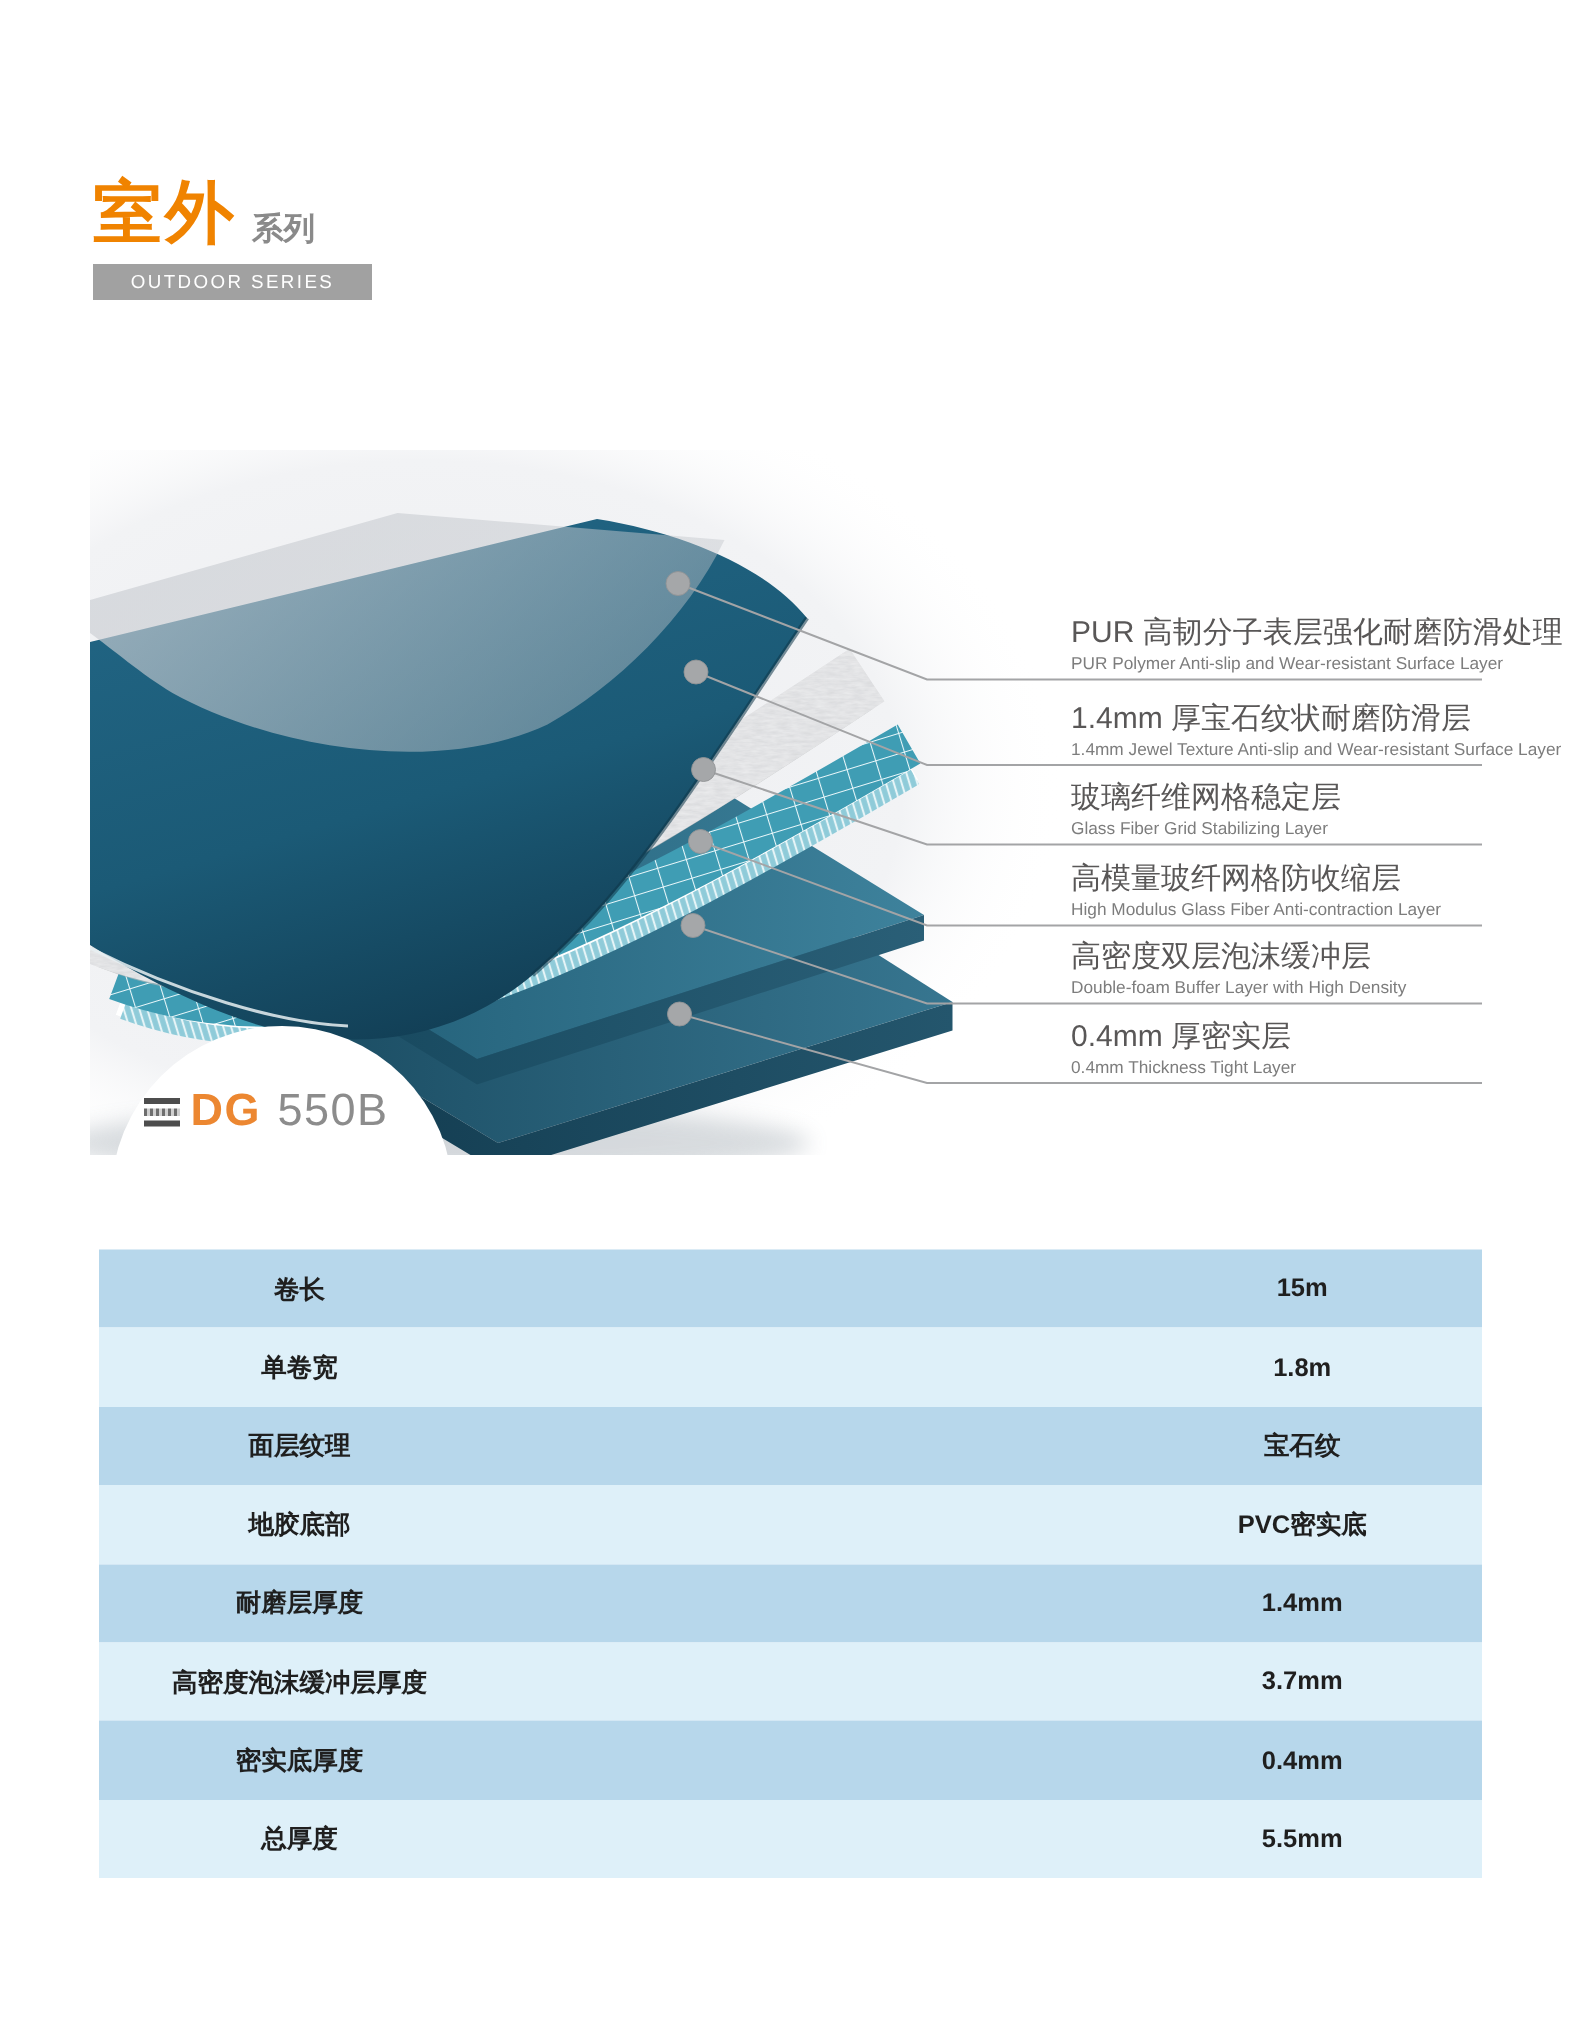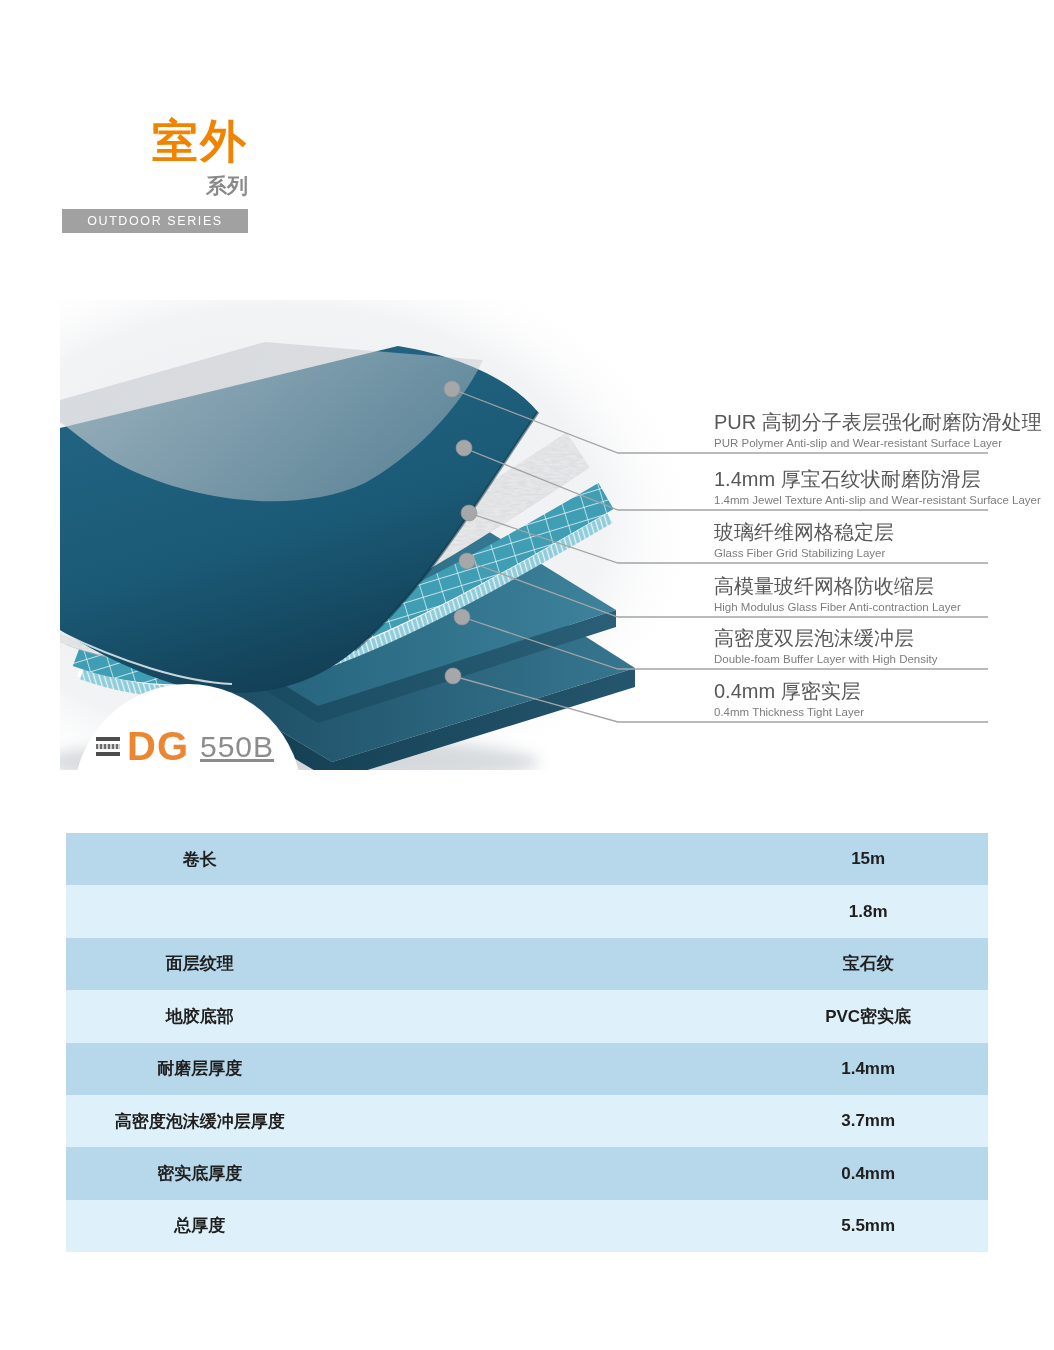--- a/index.html
+++ b/index.html
@@ -8,41 +8,41 @@
     --row-a:#b7d7eb; --row-b:#def0f9; --table-text:#1f1f1f;
     --brand-orange:#ec8731; --brand-gray:#8c8c8c;
   }
   *{margin:0;padding:0;box-sizing:border-box;}
   html,body{background:#fff;}
   body{font-family:"Liberation Sans","DejaVu Sans",sans-serif;}
   .page{position:relative;width:1054px;height:1350px;background:#fff;overflow:hidden;margin:0 auto;}
 
   
   .hdr{position:absolute;left:62px;top:118px;}
-  .hdr-row{display:flex;align-items:flex-end;gap:10px;flex-direction:column;}
+  .hdr-row{display:flex;align-items:flex-end;gap:10px;}
   .hdr-cn{font-size:46px;font-weight:800;color:var(--accent);letter-spacing:2px;line-height:1;}
   .hdr-suffix{font-size:21px;font-weight:600;color:var(--title-gray);line-height:1.1;}
   .hdr-banner{margin-top:12px;width:186px;height:24px;background:var(--banner-bg);
     color:#fff;font-size:12.5px;letter-spacing:1.6px;display:flex;align-items:center;justify-content:center;}
 
   
   .fig-svg{position:absolute;left:60px;top:300px;width:930px;height:470px;}
   .callout{position:absolute;left:668px;width:330px;height:46px;display:flex;flex-direction:column;
     justify-content:flex-end;align-items:flex-start;margin-left:46px;}
   .callout .cn{font-size:20px;color:var(--label-cn);line-height:1.15;white-space:nowrap;}
   .callout .en{font-size:11.5px;color:var(--label-en);margin-top:3px;white-space:nowrap;}
 
   
   .badge{position:absolute;left:74px;top:684px;width:228px;height:228px;border-radius:50%;background:#fff;}
   .badge-logo{position:absolute;left:22px;top:40px;display:flex;align-items:center;gap:7px;}
   .layers-ico{display:flex;flex-direction:column;gap:3px;width:24px;}
   .layers-ico .b1,.layers-ico .b3{height:4px;background:#4d4d4d;}
   .layers-ico .b2{height:5px;background:repeating-linear-gradient(90deg,#6d6d6d 0 2px,#cfcfcf 2px 4px);}
-  .badge-brand{font-size:40px;font-weight:600;color:var(--brand-orange);letter-spacing:1px;}
-  .badge-model{font-size:30px;font-weight:400;color:var(--brand-gray);letter-spacing:1px;margin-left:4px;text-decoration:underline;}
+  .badge-brand{font-size:30px;font-weight:600;color:var(--brand-orange);letter-spacing:1px;}
+  .badge-model{font-size:30px;font-weight:400;color:var(--brand-gray);letter-spacing:1px;margin-left:4px;}
 
   
   .spec{position:absolute;left:66px;top:833px;width:922px;}
   .spec-row{height:52.4px;display:flex;align-items:center;}
   .spec-row.a{background:var(--row-a);}
   .spec-row.b{background:var(--row-b);}
   .spec-label{width:29%;text-align:center;font-size:17px;font-weight:700;color:var(--table-text);}
   .spec-spacer{flex:1;}
   .spec-value{width:26%;text-align:center;font-size:17px;font-weight:700;color:var(--table-text);}
 </style>
@@ -203,20 +203,21 @@
     </div>
   </div>
 
   <div class="spec">
     <div class="spec-row a">
       <div class="spec-label">卷长</div>
       <div class="spec-spacer"></div>
       <div class="spec-value">15m</div>
     </div>
     <div class="spec-row b">
+      <div class="spec-label">单卷宽</div>
       <div class="spec-spacer"></div>
       <div class="spec-value">1.8m</div>
     </div>
     <div class="spec-row a">
       <div class="spec-label">面层纹理</div>
       <div class="spec-spacer"></div>
       <div class="spec-value">宝石纹</div>
     </div>
     <div class="spec-row b">
       <div class="spec-label">地胶底部</div>

